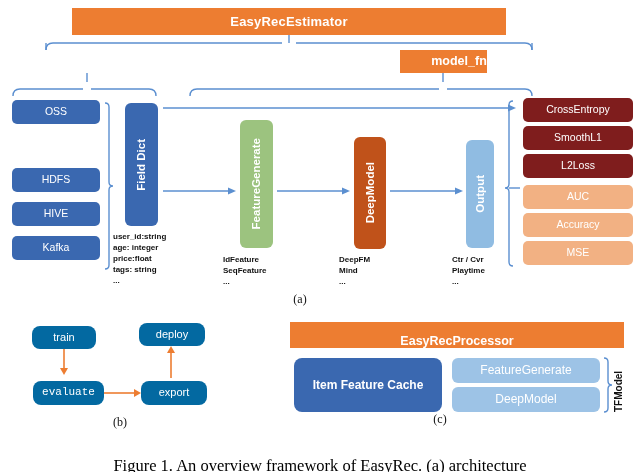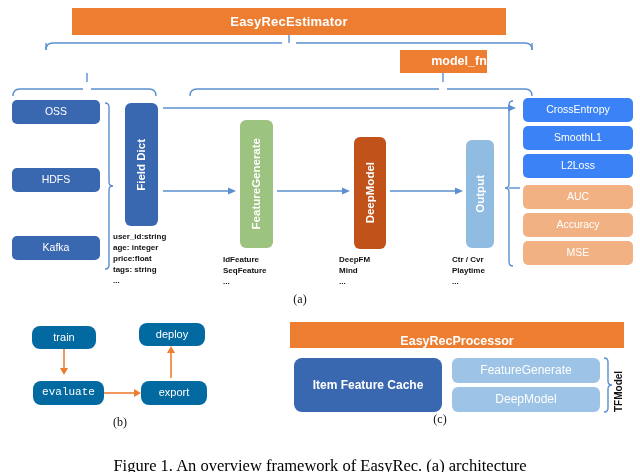--- a/index.html
+++ b/index.html
@@ -68,21 +68,21 @@
   .deepmodel {
     background: #C0521A;
     border-radius: 6px;
   }
   .outputbox {
     background: #90BCE2;
     border-radius: 6px;
   }
   
   .metric-blue {
-    background: #3b82f6;
+    background: #7f1d1d;
     border-radius: 5px;
     font-size: 10.5px;
   }
   .metric-orange {
     background: #F2B183;
     border-radius: 5px;
     font-size: 10.5px;
   }
   
   .note {
@@ -199,20 +199,23 @@
   <div class="box fn-tag" style="left:400px; top:50px; width:87px; height:23px;padding-left:31px;">
     <span>model_fn</span>
   </div>
 
   <div class="box src" style="left:12px; top:100px; width:88px; height:24px;">
     <span>OSS</span>
   </div>
   <div class="box src" style="left:12px; top:168px; width:88px; height:24px;">
     <span>HDFS</span>
   </div>
+  <div class="box src" style="left:12px; top:202px; width:88px; height:24px;">
+    <span>HIVE</span>
+  </div>
   <div class="box src" style="left:12px; top:236px; width:88px; height:24px;">
     <span>Kafka</span>
   </div>
 
   <div class="box fielddict" style="left:125px; top:103px; width:33px; height:123px;">
     <span class="vtext">Field Dict</span>
   </div>
   <div class="note" style="left:113px; top:231px;">user_id:string
 age: integer
 price:float

